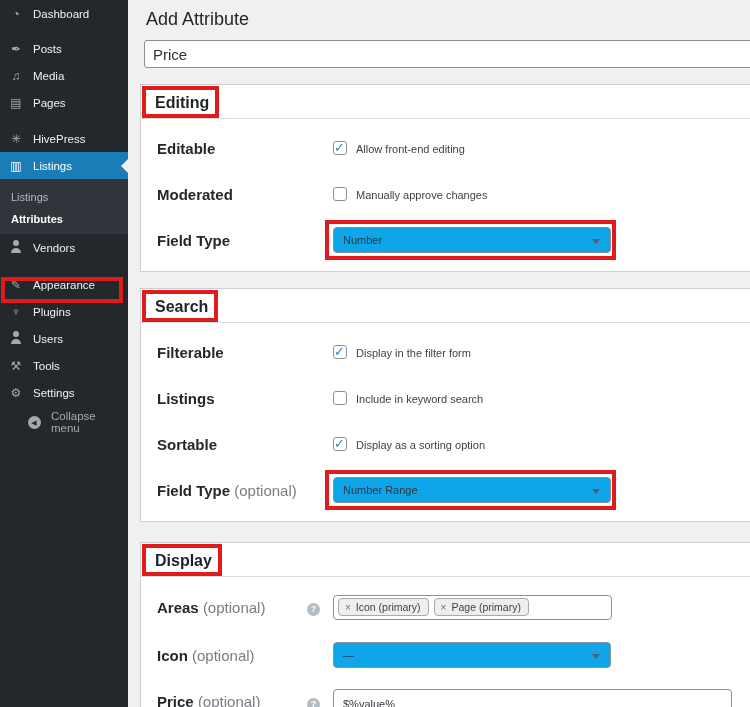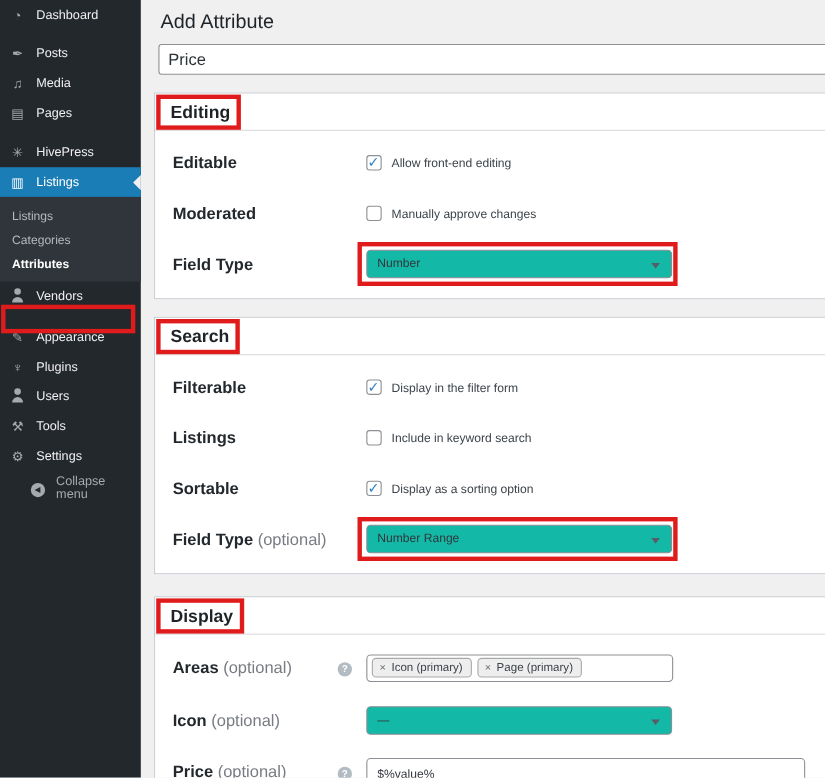--- a/index.html
+++ b/index.html
@@ -93,21 +93,21 @@
     background: #fff; display: inline-block; position: relative; cursor: pointer; flex-shrink: 0;
   }
   .cb.checked::after {
     content: "✓"; position: absolute; left: 0px; top: -2px;
     color: #3582c4; font-size: 13px; font-weight: bold;
   }
   .cbl { margin-left: 9px; font-size: 11px; color: #3c434a; }
 
   .sel {
     width: 278px; height: 26px; border: 1px solid #8c8f94; border-radius: 4px;
-    background: #14b8a6; display: flex; align-items: center; padding: 0 24px 0 9px;
+    background: #0ea5e9; display: flex; align-items: center; padding: 0 24px 0 9px;
     font-size: 11px; color: #32373c; position: relative; cursor: pointer;
   }
   .sel::after {
     content: ''; position: absolute; right: 10px; top: 11px;
     border: 4px solid transparent; border-top: 5px solid #555d66;
   }
   .sel-wrap { position: relative; }
 
   .tags-input {
     width: 279px; min-height: 25px; border: 1px solid #8c8f94; border-radius: 4px;
@@ -158,21 +158,20 @@
     <div class="mi">
       <span class="ic">✳</span>
       <span>HivePress</span>
     </div>
     <div class="mi active">
       <span class="ic">▥</span>
       <span>Listings</span>
     </div>
     <div class="submenu">
       <div class="smi">Listings</div>
-      <div class="smi">Categories</div>
       <div class="smi current">Attributes</div>
     </div>
     <div class="mi">
       <span class="ic"><span class="person"></span></span>
       <span>Vendors</span>
     </div>
     <div class="sep10"></div>
     <div class="mi">
       <span class="ic">✎</span>
       <span>Appearance</span>

